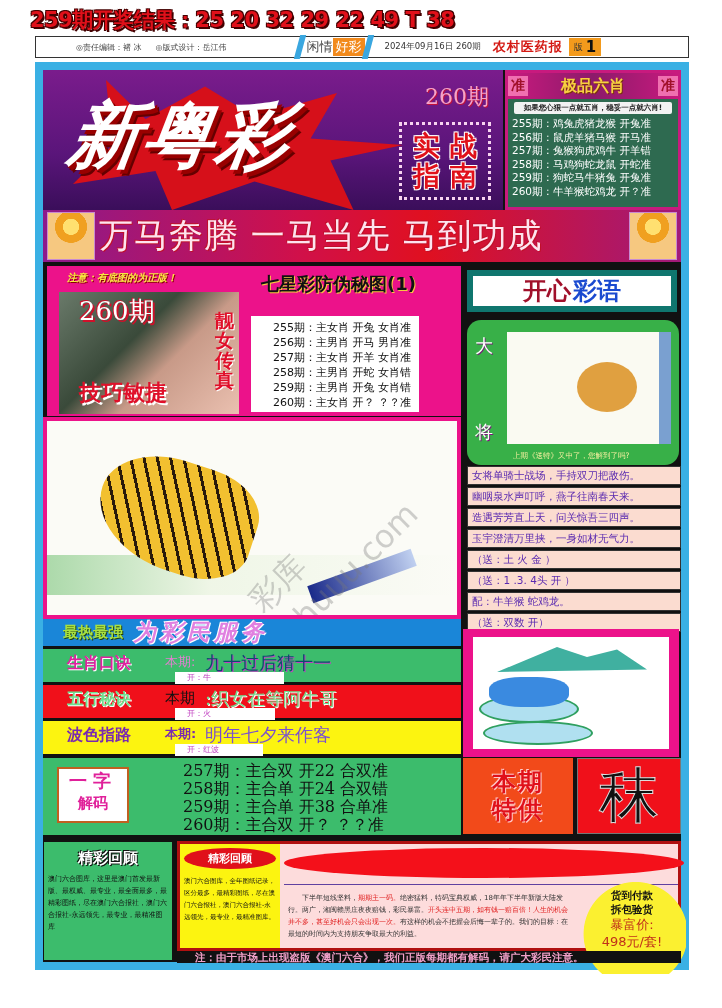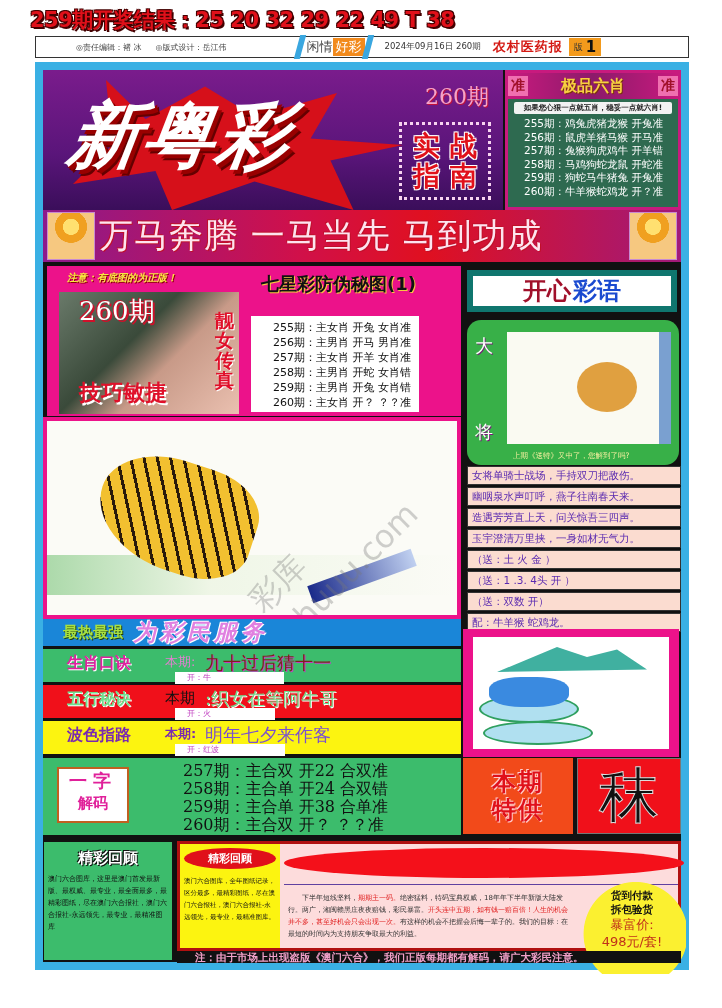--- a/index.html
+++ b/index.html
@@ -30,21 +30,21 @@
     text-shadow: 4px 4px 0 #900, 6px 6px 0 #600; font-family: "DejaVu Sans", sans-serif; transform: skewX(-8deg); }
   .hero .issue { position: absolute; right: 14px; top: 12px; font-size: 22px; color: #f6a4c8; font-family: "DejaVu Serif", serif; text-shadow: 1px 1px 0 #c0103a; }
   .hero .guide { position: absolute; right: 12px; top: 52px; width: 92px; height: 78px; border: 3px dotted #f8d4f0; display: grid; grid-template-columns: 1fr 1fr; align-content: center; justify-items: center; padding: 6px; }
   .hero .guide span { font-size: 27px; font-weight: bold; color: #e0101a; line-height: 30px; text-shadow: -1px -1px 0 #fff, 1px -1px 0 #fff, -1px 1px 0 #fff, 1px 1px 0 #fff; }
 
   .six { position: absolute; left: 462px; top: 0; width: 176px; height: 140px; background: #2e6a50; border: 3px solid #c81a7e; }
   .six .head { display: flex; justify-content: space-between; align-items: center; height: 26px; background: linear-gradient(90deg, #c81a7e, #8c1a6a, #c81a7e); }
   .six .head .zhun { background: #f070b0; color: #a0102a; font-size: 14px; font-weight: bold; padding: 1px 3px; }
   .six .head .t { color: #f8d040; font-size: 16px; font-weight: bold; text-shadow: 1px 1px 0 #7a3010; }
   .six .note { margin: 3px 6px; background: #f2f2f2; color: #222; font-size: 7.5px; text-align: center; border-radius: 2px; padding: 1px 0; font-weight: bold; }
-  .six .row { color: #fff; font-size: 10.5px; line-height: 13.5px; padding-left: 16px; white-space: nowrap; }
+  .six .row { color: #fff; font-size: 10.5px; line-height: 13.5px; padding-left: 4px; white-space: nowrap; }
 
   .slogan { position: absolute; left: 0; top: 140px; width: 638px; height: 52px; background: linear-gradient(90deg, #8c1a8c 0%, #d0104a 40%, #e01020 60%, #a01a7a 100%); display: flex; align-items: center; }
   .buddha { width: 48px; height: 48px; margin: 0 4px; border: 1px solid #c88ad0; background: radial-gradient(circle at 50% 30%, #ffe070 0 20%, #f0a020 21% 40%, #f6c880 41%); }
   .slogan .txt { flex: 1; font-size: 34px; color: #fde4ef; font-family: "DejaVu Serif", serif; text-shadow: 1px 1px 0 #c0102a, -1px -1px 0 #c0102a; letter-spacing: 1px; white-space: nowrap; overflow: hidden; }
 
   
   .pinkbox { position: absolute; left: 4px; top: 196px; width: 414px; height: 150px; background: #ec128a; }
   .pinkbox .warn { position: absolute; left: 20px; top: 5px; font-size: 10px; color: #f8e840; font-style: italic; font-weight: bold; text-shadow: 1px 1px 0 #800; }
   .pinkbox .photo { position: absolute; left: 12px; top: 26px; width: 180px; height: 122px; background: linear-gradient(135deg, #6a7a6a 0%, #3a4a3a 40%, #c89a88 60%, #eac0b0 100%); }
   .pinkbox .photo .pi { position: absolute; left: 20px; top: 2px; font-size: 26px; color: #fff; text-shadow: 2px 2px 0 #d0102a, -1px -1px 0 #d0102a; font-family: "DejaVu Serif", serif; }
@@ -64,21 +64,21 @@
   .bars { position: absolute; left: 0; top: 549px; width: 418px; }
   .bar { position: relative; border-bottom: 3px solid #111; }
   .bar1 { height: 30px; background: #1a86d8; display: flex; align-items: center; padding-left: 20px; gap: 10px; }
   .bar1 .a { font-size: 15px; font-weight: bold; color: #a8e040; text-shadow: 1px 1px 0 #204010; }
   .bar1 .b { font-size: 23px; font-weight: bold; font-style: italic; color: #e080e0; text-shadow: -1px -1px 0 #fff, 1px 1px 0 #fff; letter-spacing: 4px; }
   .bar2 { height: 36px; }
   .bar2 .lbl { position: absolute; left: 24px; top: 4px; font-size: 16px; font-weight: bold; }
   .bar2 .pre { position: absolute; left: 122px; top: 4px; font-size: 13px; }
   .bar2 .val { position: absolute; left: 162px; top: 2px; font-size: 18px; font-family: "DejaVu Serif", serif; }
   .bar2 .ans { position: absolute; left: 132px; top: 23px; height: 12px; background: #fff; font-size: 8px; color: #c040c0; padding-left: 12px; line-height: 12px; }
-  .g { background: #3cbc6c; } .g .lbl { color: #e020a0; text-shadow: 1px 1px 0 #fff; } .g .pre { color: #e080d0; } .g .val { color: #7f1d1d; text-shadow: 1px 1px 0 #c040c0; }
+  .g { background: #3cbc6c; } .g .lbl { color: #e020a0; text-shadow: 1px 1px 0 #fff; } .g .pre { color: #e080d0; } .g .val { color: #0c4a6e; text-shadow: 1px 1px 0 #c040c0; }
   .r { background: #f0101a; } .r .lbl { color: #70e090; text-shadow: 1px 1px 0 #fff; } .r .pre { color: #111; font-size: 15px; } .r .val { color: #70e090; text-shadow: 1px 1px 0 #fff; }
   .y { background: #fcf410; } .y .lbl { color: #7a2ab0; } .y .pre { color: #7a2ab0; font-weight: bold; } .y .val { color: #7a50d0; }
 
   .code { position: absolute; left: 0; top: 688px; width: 418px; height: 80px; background: #3cbc6c; border-bottom: 3px solid #111; }
   .code .badge { position: absolute; left: 14px; top: 9px; width: 72px; height: 56px; background: #ffffff; border: 2px solid #c06020; text-align: center; }
   .code .badge .l1 { font-size: 18px; font-weight: bold; color: #e0209a; line-height: 24px; letter-spacing: 6px; }
   .code .badge .l2 { font-size: 15px; font-weight: bold; color: #e0209a; line-height: 20px; }
   .code .rows { position: absolute; left: 140px; top: 4px; }
   .code .row { font-size: 16px; line-height: 18px; color: #111; font-family: "DejaVu Serif", serif; white-space: nowrap; }
 
@@ -225,21 +225,21 @@
       <div class="bar bar2 r">
         <span class="lbl">五行秘诀</span>
         <span class="pre">本期</span>
         <span class="val">:织女在等阿牛哥</span>
         <span class="ans" style="width:100px">开：火</span>
       </div>
       <div class="bar bar2 y">
         <span class="lbl">波色指路</span>
         <span class="pre">本期:</span>
         <span class="val">明年七夕来作客</span>
-        <span class="ans" style="width:110px">开：红波</span>
+        <span class="ans" style="width:88px">开：红波</span>
       </div>
     </div>
 
     <div class="code">
       <div class="badge">
         <div class="l1">一字</div>
         <div class="l2">解码</div>
       </div>
       <div class="rows">
         <div class="row">257期：主合双  开22  合双准</div>
@@ -265,22 +265,22 @@
       <div class="cap">上期《送特》又中了，您解到了吗?</div>
     </div>
 
     <div class="poem">
       <div class="row">女将单骑士战场，手持双刀把敌伤。</div>
       <div class="row">幽咽泉水声叮呼，燕子往南春天来。</div>
       <div class="row">造遇芳芳直上天，问关惊吾三四声。</div>
       <div class="row">玉宇澄清万里挟，一身如材无气力。</div>
       <div class="row">（送：土 火 金 ）</div>
       <div class="row">（送：1 .3. 4头 开 ）</div>
+      <div class="row">配：牛羊猴 蛇鸡龙。</div>
       <div class="row">（送：双数 开）</div>
-      <div class="row">配：牛羊猴 蛇鸡龙。</div>
     </div>
 
     <div class="ox">
       <div class="img">
         <div class="mtn"></div>
         <div class="pad"></div>
         <div class="pad2"></div>
         <div class="ani"></div>
       </div>
     </div>

